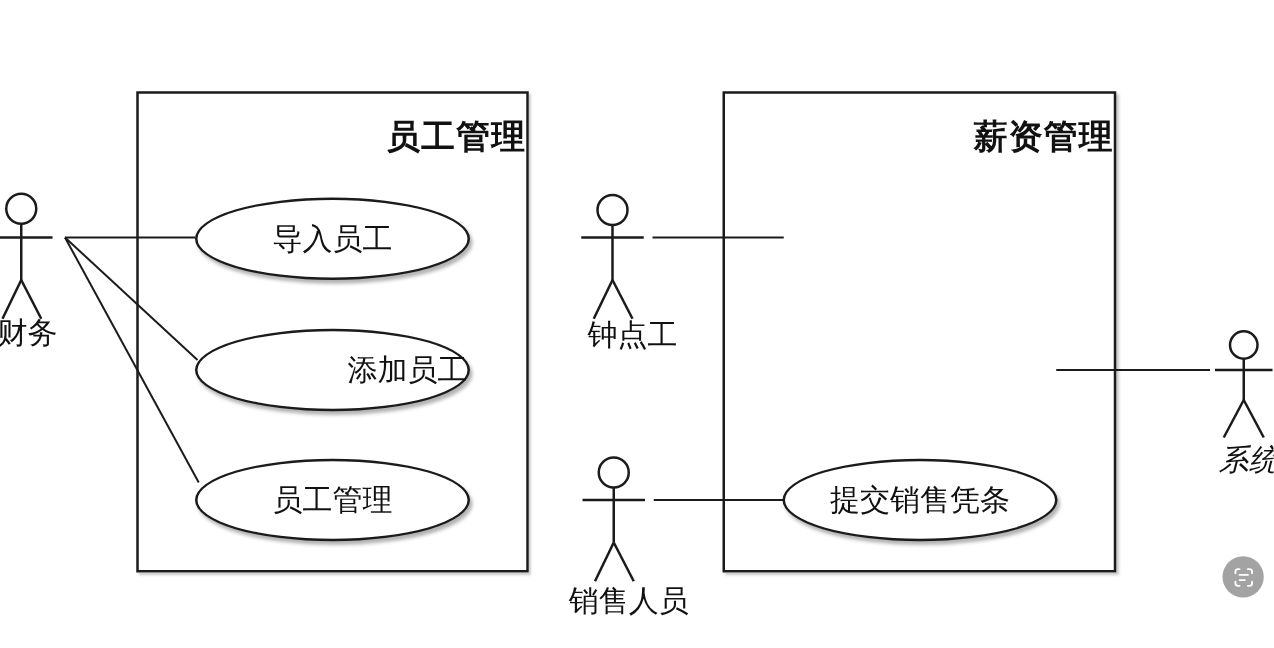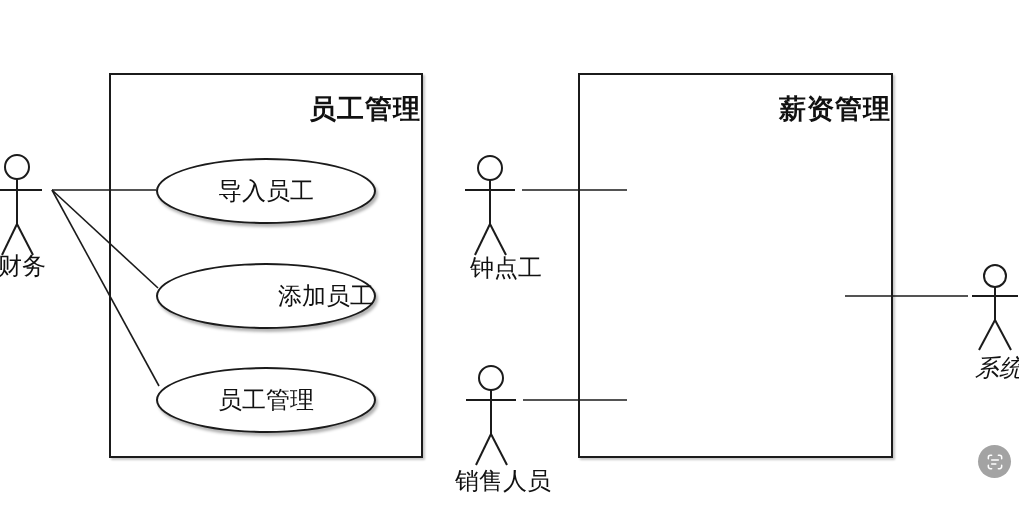--- a/index.html
+++ b/index.html
@@ -140,20 +140,23 @@
   <div class="usecase" style="left:156px; top:158px;">
     <span>导入员工</span>
   </div>
   <div class="usecase" style="left:156px; top:263px;justify-content:flex-end;">
     <span>添加员工</span>
   </div>
   <div class="usecase" style="left:156px; top:367px;">
     <span>员工管理</span>
   </div>
 
+  <div class="usecase" style="left:626px; top:367px;">
+    <span>提交销售凭条</span>
+  </div>
 
   <div class="actor-label" style="left:22px; top:250px;">财务</div>
   <div class="actor-label" style="left:506px; top:252px;">钟点工</div>
   <div class="actor-label" style="left:491px; top:465px;margin-left:12px;">销售人员</div>
   <div class="actor-label" style="left:999px; top:352px;font-style:italic;">系统</div>
 
   <button class="ocr-btn">
     <svg width="20" height="20" viewBox="0 0 24 24" fill="none" stroke="#ffffff" stroke-width="1.8" stroke-linecap="round" stroke-linejoin="round">
       <path d="M4 8 V6.5 Q4 4 6.5 4 H8"></path>
       <path d="M16 4 H17.5 Q20 4 20 6.5 V8"></path>

